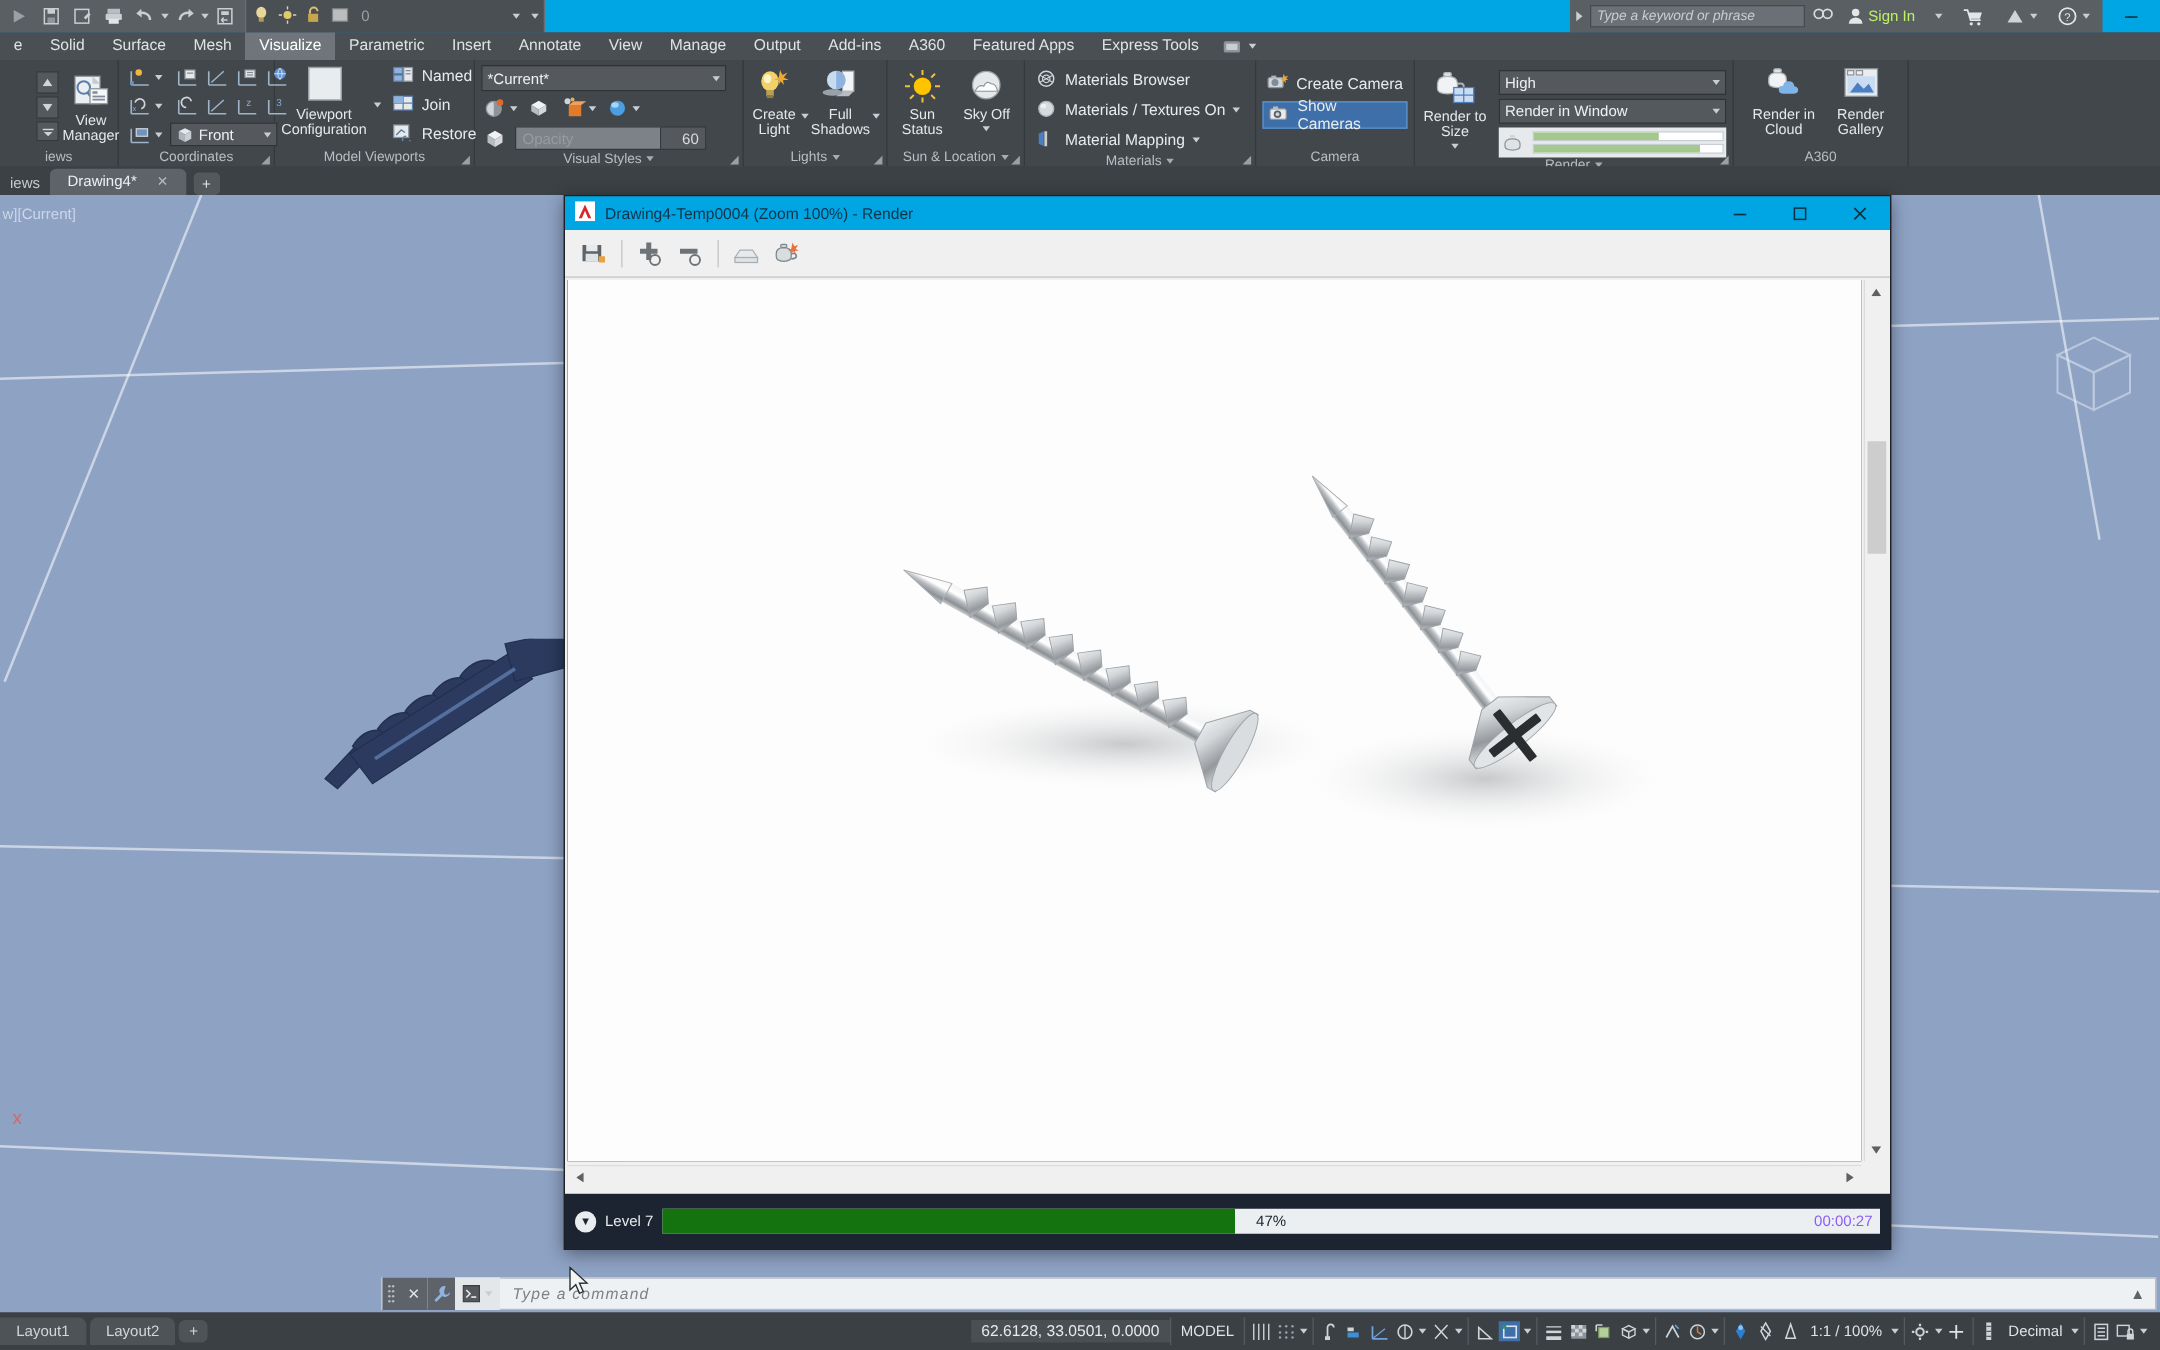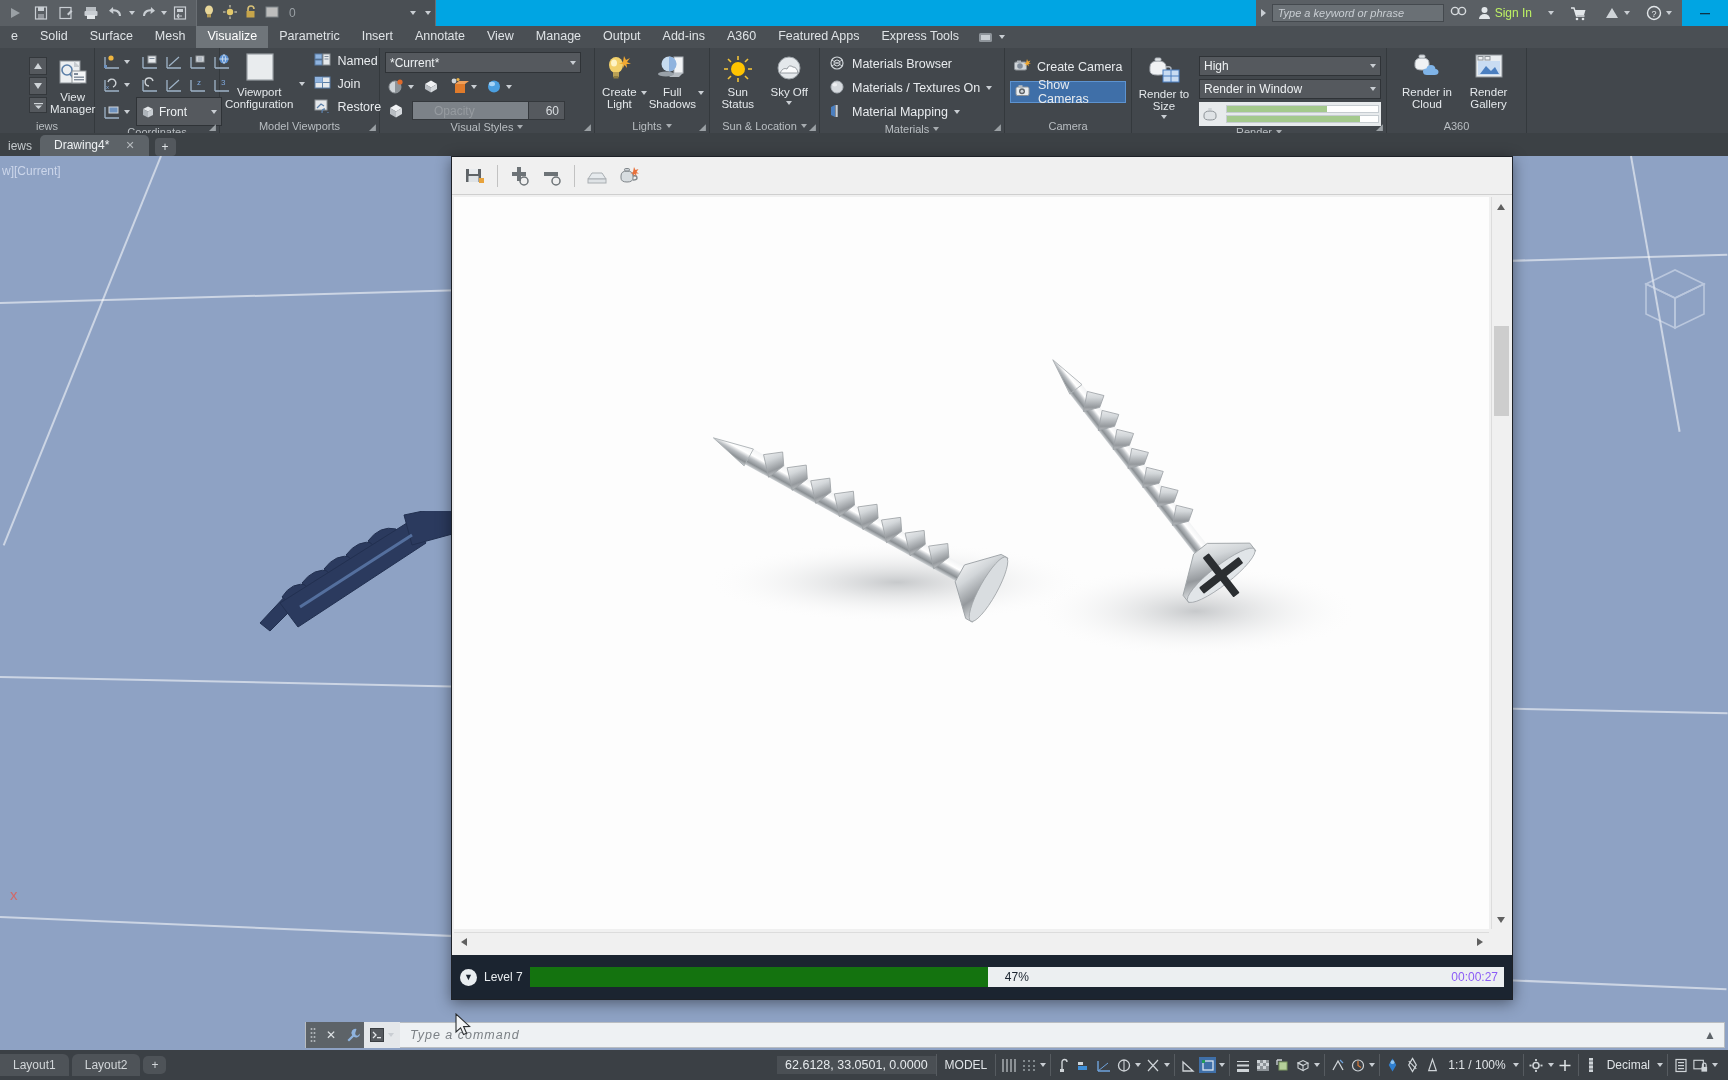--- a/index.html
+++ b/index.html
@@ -70,21 +70,21 @@
   .pt-arrow { width:0;height:0;border-left:3px solid transparent;border-right:3px solid transparent;border-top:4px solid #a7acb0; }
   .corner { position:absolute; right:3px; bottom:1px; font-size:9px; color:#9aa0a4;}
 
   .bigbtn {
     display:flex; flex-direction:column; align-items:center; justify-content:flex-start;
     width:58px; padding-top:2px; font-size:11.5px; color:#e4e8eb; text-align:center; line-height:12px;
   }
   .bigbtn .ic { height:34px; display:flex; align-items:center; justify-content:center; }
   .drop-arrow { width:0;height:0;border-left:3.5px solid transparent;border-right:3.5px solid transparent;border-top:4.5px solid #c9ced3; }
   .combo {
-    background:#55595e; border:1px solid #2f3337; height:29px; display:flex; align-items:center;
+    background:#55595e; border:1px solid #2f3337; height:19px; display:flex; align-items:center;
     padding:0 4px; color:#eef1f3; font-size:12px; justify-content:space-between;
   }
   .gridbtn { display:flex; flex-direction:column; gap:2px; }
   .iconrow { display:flex; gap:2px; align-items:center;}
   .iconsq { width:22px; height:21px; display:flex;align-items:center;justify-content:center; }
   .labelled { display:flex; align-items:center; gap:6px; height:22px; font-size:12.5px; color:#e8ebee; padding:0 3px;}
   .labelled.sel { background:#3f6fa8; border:1px solid #5d93d0; }
 
   
   #doctabs {
@@ -587,21 +587,21 @@
       </div>
       <div class="iconrow" style="gap:5px">
         <span class="iconsq">
           <svg width="18" height="18" viewBox="0 0 18 18">
               <path d="M3 6 L9 2.5 L15 6 L9 9.5Z" fill="#f0f2f4"></path>
               <path d="M3 6 V12 L9 15.5 V9.5Z" fill="#b8bdc2"></path>
               <path d="M15 6 V12 L9 15.5 V9.5Z" fill="#d4d8dc"></path>
             </svg>
         </span>
         <div style="display:flex;align-items:center;">
-          <div style="width:117px;height:19px;background:#7c8288;border:1px solid #34383c;display:flex;align-items:center;padding-left:21px;color:#969ba0;">
+          <div style="width:117px;height:19px;background:#7c8288;border:1px solid #34383c;display:flex;align-items:center;padding-left:5px;color:#969ba0;">
             <span>Opacity</span>
           </div>
           <div style="width:36px;height:19px;background:#55595e;border:1px solid #34383c;border-left:0;display:flex;align-items:center;justify-content:flex-end;padding-right:5px;">60</div>
         </div>
       </div>
     </div>
     <div class="panel-title">
       <span>Visual Styles</span>
       <span class="pt-arrow"></span>
     </div>
@@ -870,20 +870,46 @@
   <div id="ucs-x">x</div>
 
   <svg id="navcube" width="86" height="86" viewBox="0 0 86 86">
     <path d="M14 28 L43 14 L72 28 L43 42Z" fill="none" stroke="#dfe6f2" stroke-width="1.6"></path>
     <path d="M14 28 V58 L43 72 V42Z" fill="none" stroke="#dfe6f2" stroke-width="1.6"></path>
     <path d="M72 28 V58 L43 72 V42Z" fill="none" stroke="#dfe6f2" stroke-width="1.6"></path>
   </svg>
 </div>
 
 <div id="renderwin">
+  <div id="rw-title">
+    <span>
+      <svg width="16" height="16" viewBox="0 0 16 16">
+          <rect width="16" height="16" fill="#ffffff"></rect>
+          <path d="M8 2.5 L13 13.5 H10.5 L8 7.5 L5.5 13.5 H3Z" fill="#d9262c"></path>
+        </svg>
+    </span>
+    <span>Drawing4-Temp0004 (Zoom 100%) - Render</span>
+    <div id="rw-ctrls">
+      <div class="rwc">
+        <svg width="12" height="12" viewBox="0 0 12 12">
+            <rect x="1" y="6" width="10" height="1.3" fill="#0c3042"></rect>
+          </svg>
+      </div>
+      <div class="rwc">
+        <svg width="12" height="12" viewBox="0 0 12 12">
+            <rect x="1.5" y="1.5" width="9" height="9" fill="none" stroke="#0c3042" stroke-width="1.2"></rect>
+          </svg>
+      </div>
+      <div class="rwc close">
+        <svg width="12" height="12" viewBox="0 0 12 12">
+            <path d="M1.5 1.5 L10.5 10.5 M10.5 1.5 L1.5 10.5" stroke="#0c3042" stroke-width="1.3"></path>
+          </svg>
+      </div>
+    </div>
+  </div>
 
   <div id="rw-toolbar">
     <div class="tbtn">
       <svg width="22" height="22" viewBox="0 0 22 22">
           <rect x="2" y="4" width="15" height="13" fill="#5f6468"></rect>
           <rect x="5" y="4" width="9" height="5" fill="#e8ebee"></rect>
           <rect x="4.5" y="11" width="10" height="6" fill="#dfe3e6"></rect>
           <path d="M15 13 L20 13 L20 18 L15 18Z" fill="#e8a33d"></path>
         </svg>
     </div>

